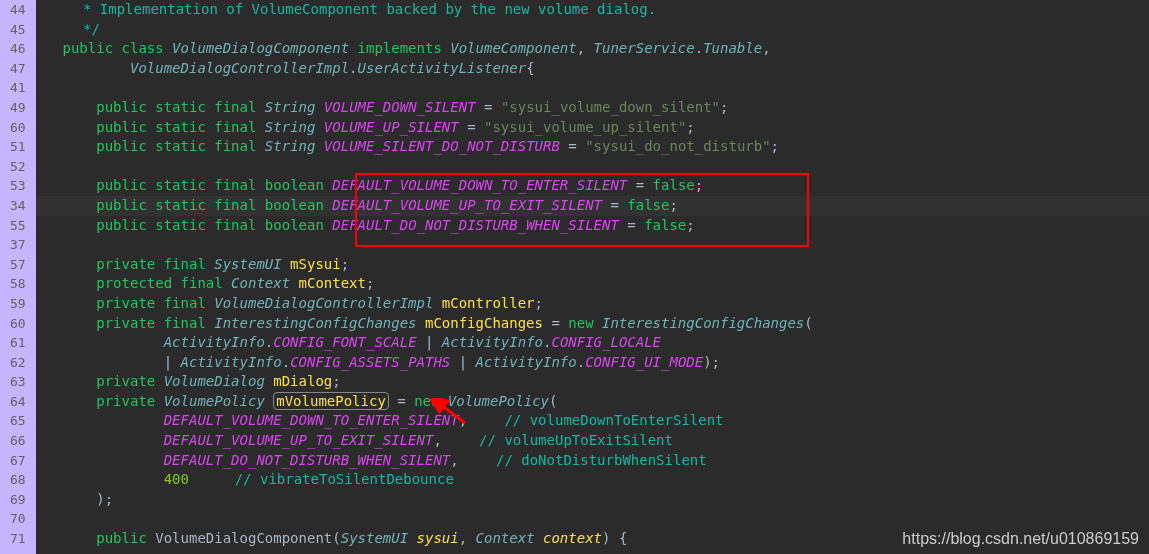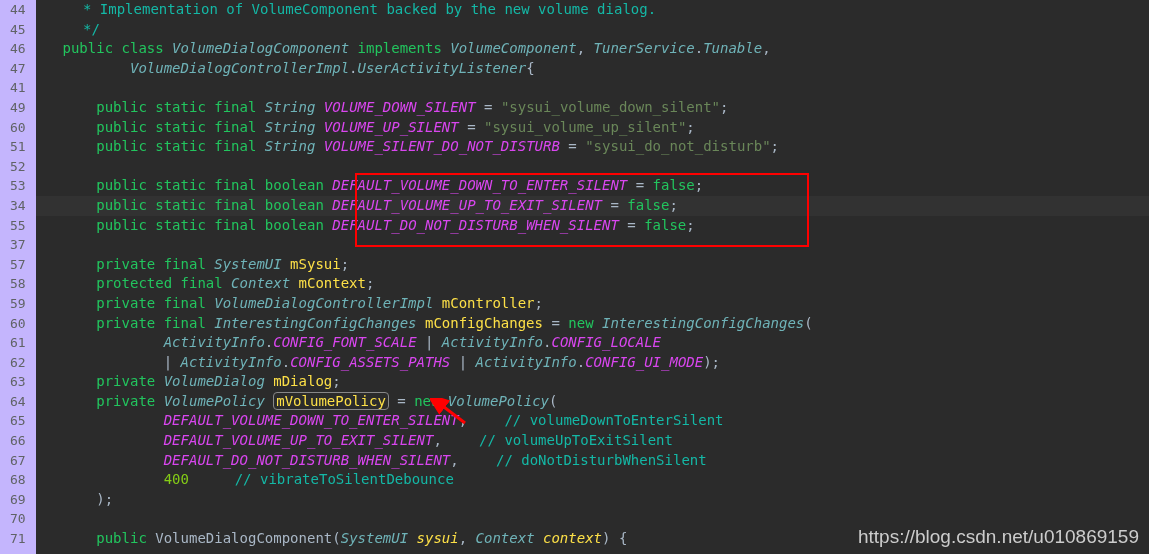--- a/index.html
+++ b/index.html
@@ -64,21 +64,21 @@
   }
   .arrow {
     position: absolute;
     pointer-events: none;
   }
   .watermark {
     position: absolute;
     bottom: 6px;
     right: 10px;
     color: #cccccc;
-    font-size: 19px;
+    font-size: 16px;
     font-family: Arial, sans-serif;
   }
   .highlight-box {
     border: 1px solid #888;
     border-radius: 4px;
     padding: 0 2px;
   }
 </style>
 </head>
 <body>

